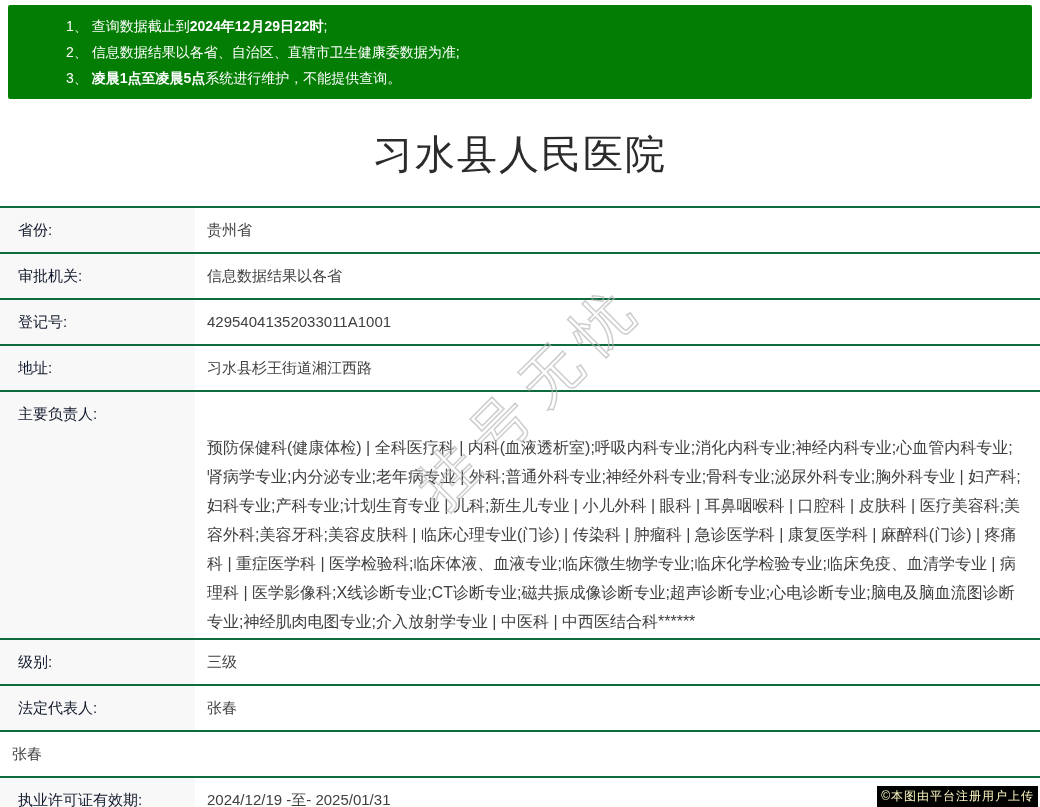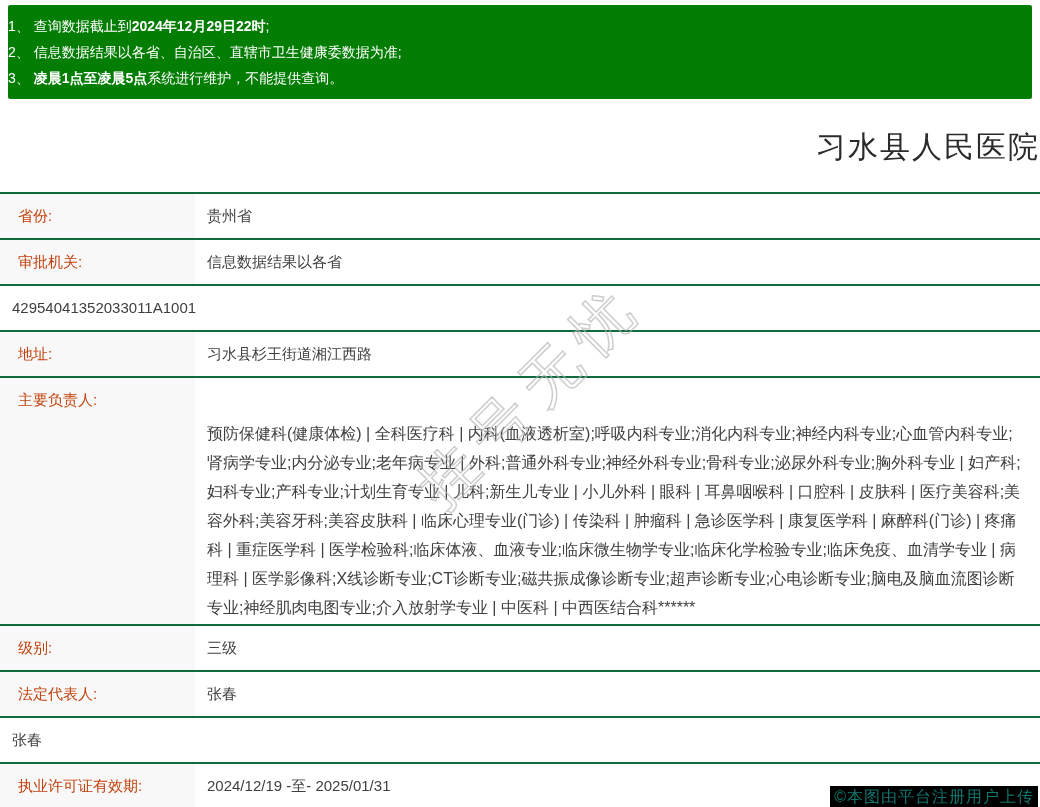--- a/index.html
+++ b/index.html
@@ -10,39 +10,39 @@
   }
   
   .notice{
     margin:5px 8px 0 8px;
     background:#047d04;
     color:#fff;
     padding:8px 0 8px 0;
     border-radius:2px;
     font-size:14px;
   }
-  .notice-line{line-height:26px;}
+  .notice-line{line-height:26px;padding-left:30px;margin-left:28px;}
   .notice-line b{font-weight:bold;}
   
   .title{
-    text-align:right;
-    font-size:30px;
+    text-align:center;
+    font-size:40px;
     font-weight:400;
     color:#2b2b2b;
     margin:28px 0 24px 0;
     letter-spacing:2px;
   }
   
   .info-table{border-top:2px solid #0d6b3e;}
   .trow{display:flex;border-bottom:2px solid #0d6b3e;font-size:15px;}
   .tlabel{
     flex:0 0 195px;width:195px;box-sizing:border-box;
     background:#f8f8f8;
     padding:13px 6px 13px 18px;
-    color:#c2410c;line-height:18px;
+    color:#0f172a;line-height:18px;
   }
   .tvalue{
     flex:1;
     padding:13px 12px 13px 12px;
     color:#404040;line-height:18px;
   }
   .trow.multiline .tvalue{
     font-size:16px;line-height:29px;
     padding-top:5px;padding-bottom:2px;margin-top:36px;
   }
@@ -51,22 +51,22 @@
   
   .btn-wrap{text-align:center;margin-top:9px;}
   .close-btn{
     background:#3176b7;color:#ffffff;border:none;border-radius:3px;
     width:240px;height:38px;font-size:17px;
     font-family:inherit;cursor:pointer;letter-spacing:1px;
   }
   
   .credit{
     position:absolute;right:2px;bottom:0;
-    background:#000;color:#0f766e;
-    font-size:16px;line-height:15px;padding:3px 4px;
+    background:#000;color:#fef9c3;
+    font-size:12px;line-height:15px;padding:3px 4px;
     letter-spacing:1px;
   }
   
   .watermark{
     position:absolute;left:380px;top:360px;width:300px;height:70px;
     line-height:70px;text-align:center;white-space:nowrap;
     transform:rotate(-45deg);transform-origin:center center;
     font-size:58px;letter-spacing:14px;
     color:transparent;
     -webkit-text-stroke:1.5px #b3b3b3;
@@ -101,20 +101,21 @@
     <div class="tlabel">省份:</div>
     <div class="tvalue">贵州省</div>
   </div>
 
   <div class="trow">
     <div class="tlabel">审批机关:</div>
     <div class="tvalue">信息数据结果以各省</div>
   </div>
 
   <div class="trow">
+    <div class="tlabel">登记号:</div>
     <div class="tvalue">42954041352033011A1001</div>
   </div>
 
   <div class="trow">
     <div class="tlabel">地址:</div>
     <div class="tvalue">习水县杉王街道湘江西路</div>
   </div>
 
   <div class="trow multiline">
     <div class="tlabel">主要负责人:</div>

